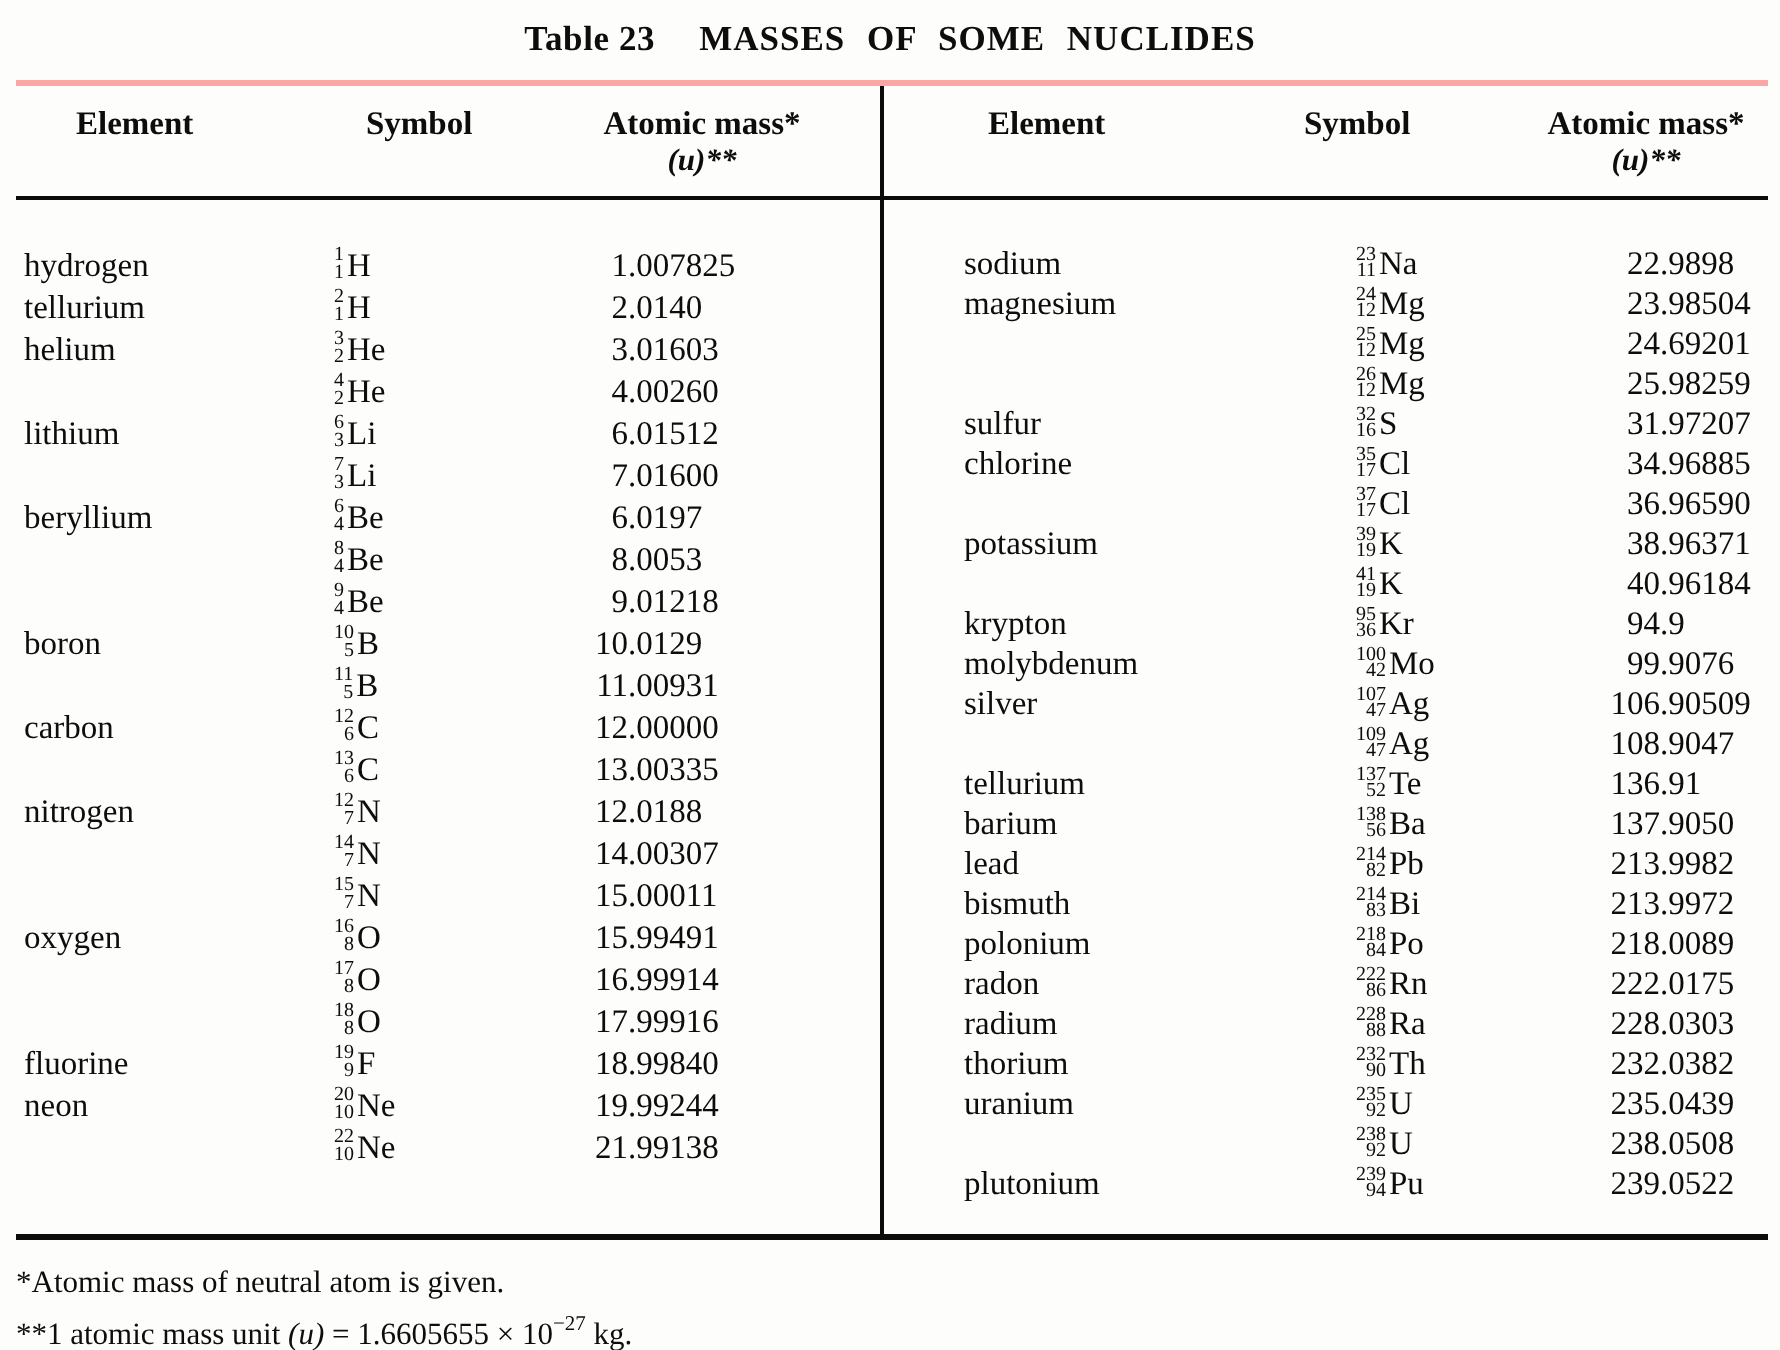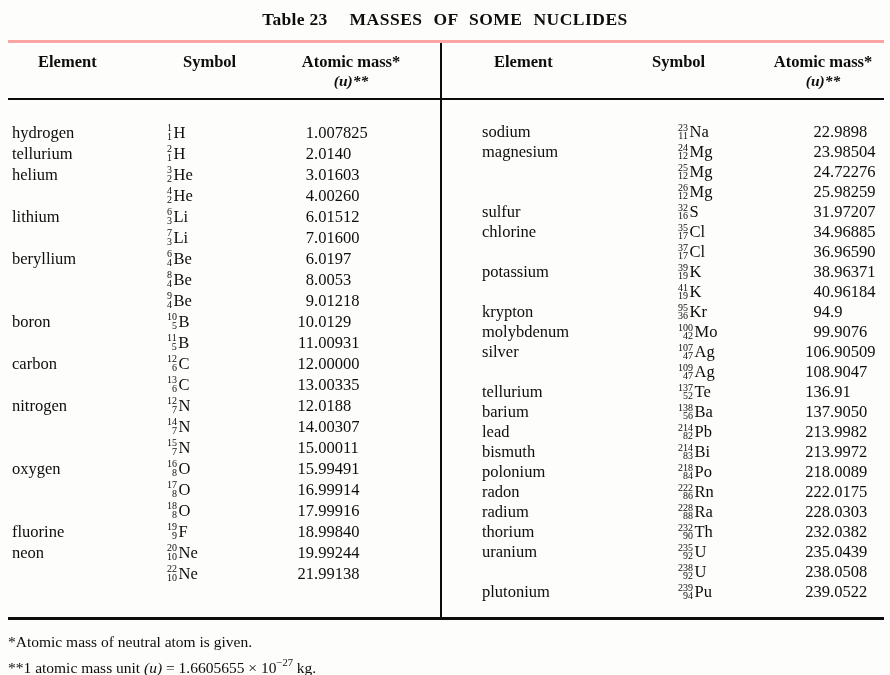--- a/index.html
+++ b/index.html
@@ -485,21 +485,21 @@
     <span class="sym">
       <span class="stack">
         <span class="mn">25</span>
         <span class="an">12</span>
       </span>
       <span class="letters">Mg</span>
     </span>
     <span class="mass">
       <span class="int">24</span>
             <span class="dot">.</span>
-            <span class="frac">72276</span>
+            <span class="frac">69201</span>
     </span>
   </div>
 
   <div class="row">
     <span class="el"></span>
     <span class="sym">
       <span class="stack">
         <span class="mn">26</span>
         <span class="an">12</span>
       </span>

